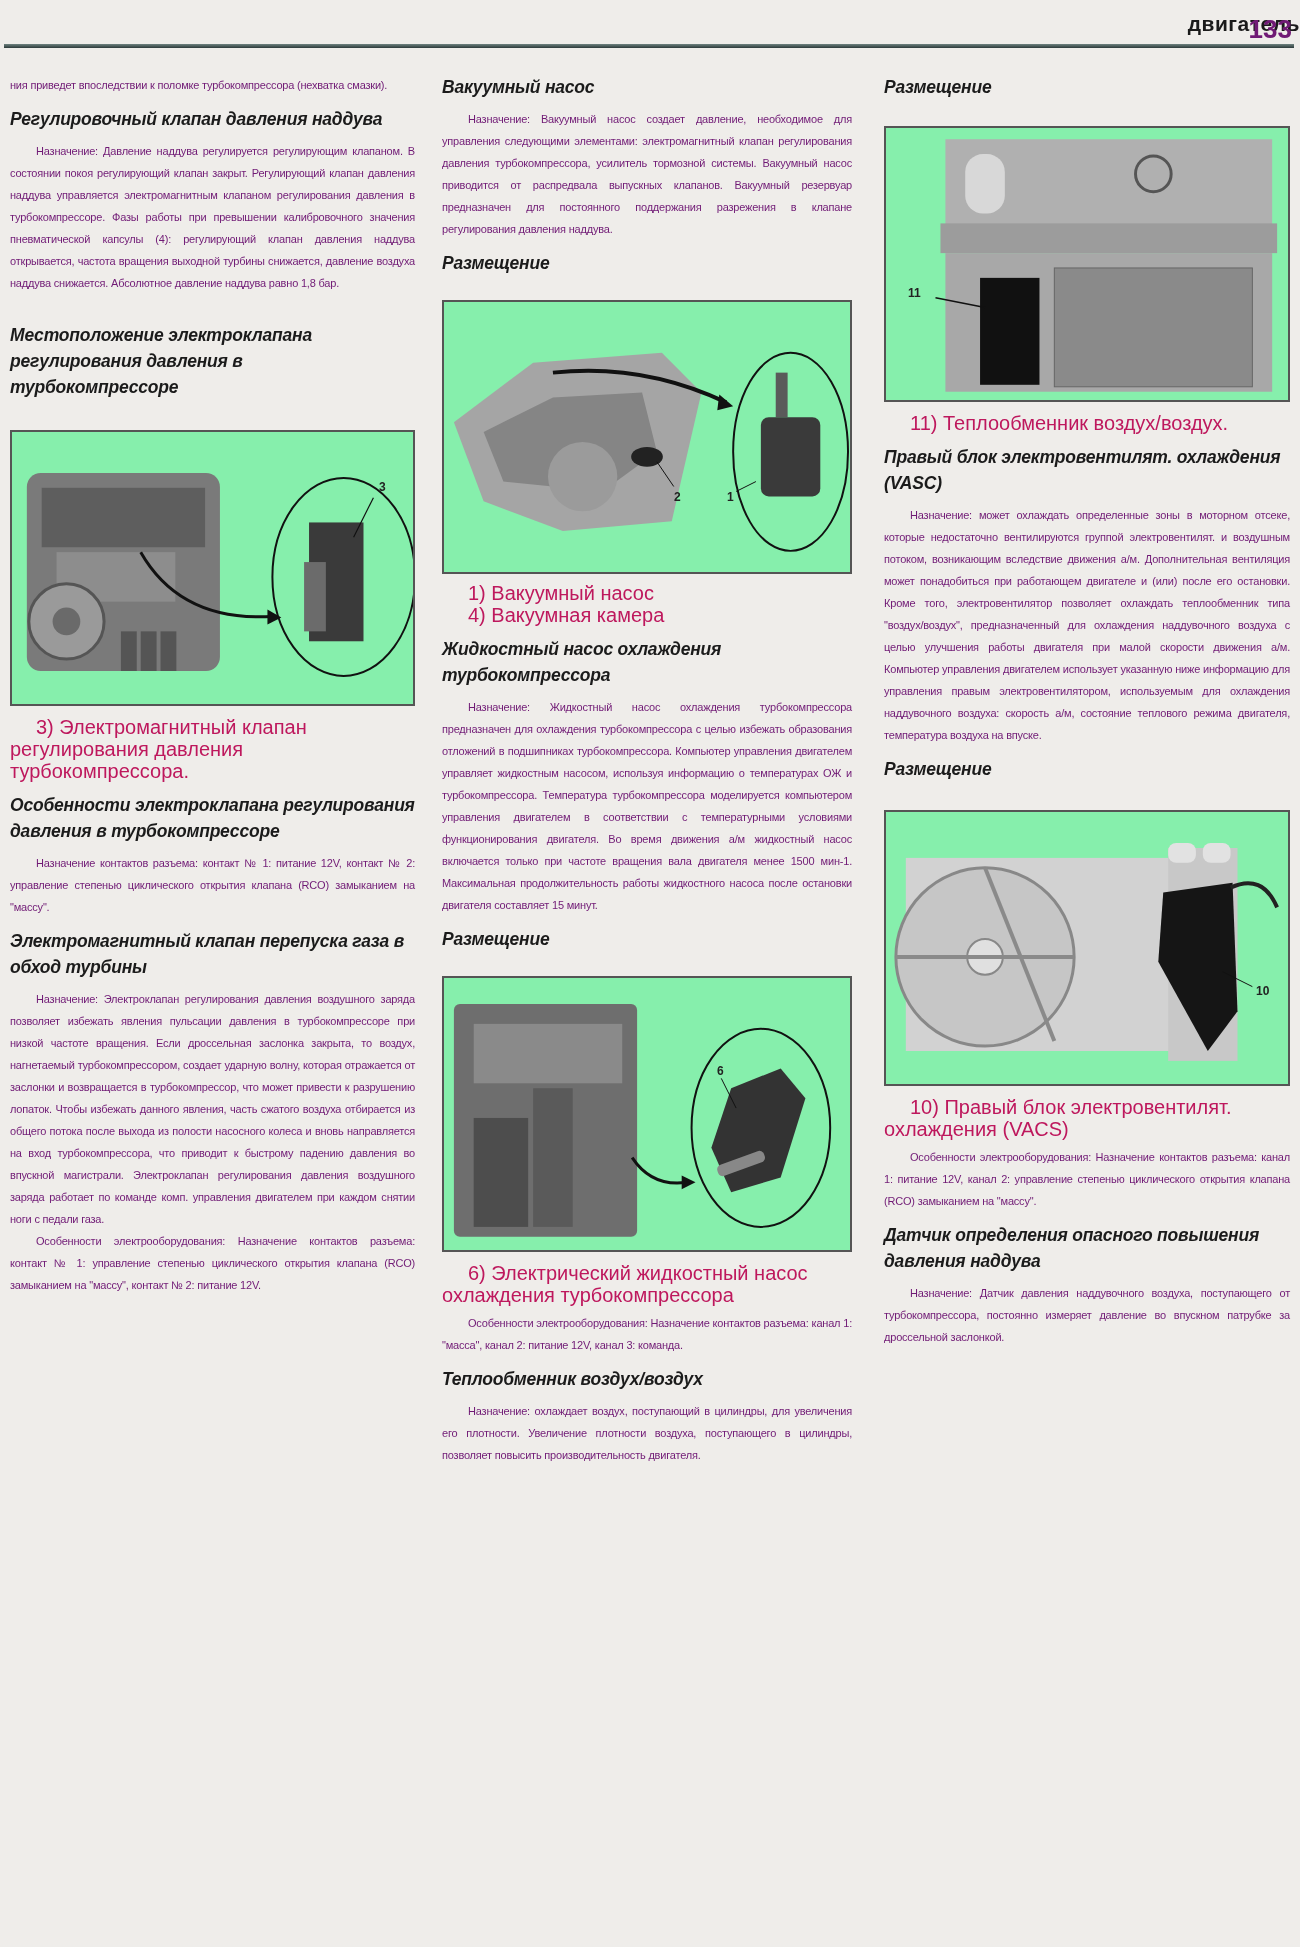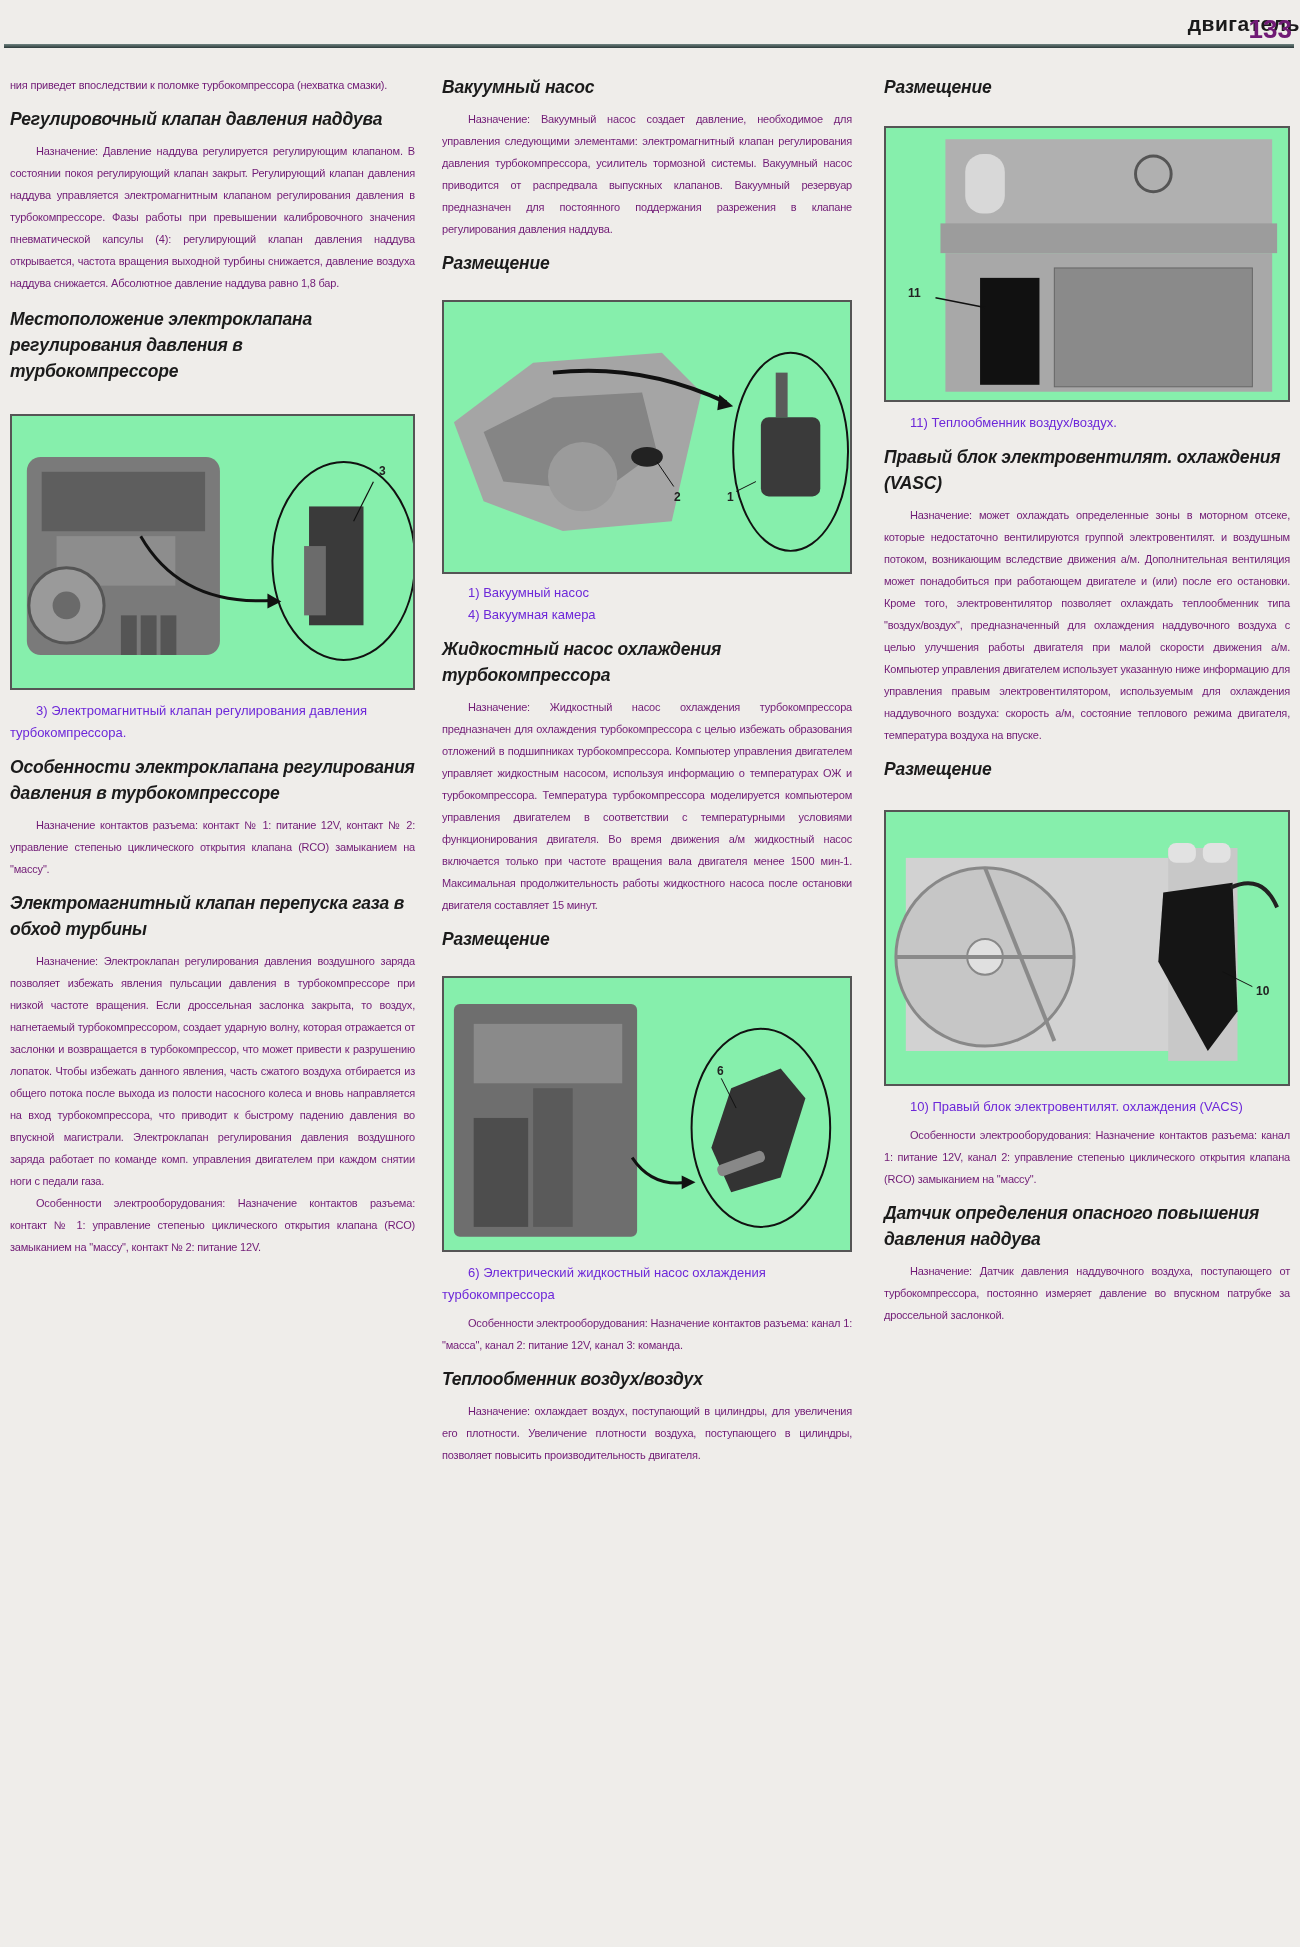--- a/index.html
+++ b/index.html
@@ -28,21 +28,21 @@
   .c3 { left: 884px; width: 406px; }
   h3 {
     font-style: italic; font-weight: bold; font-size: 17.5px; line-height: 26px;
     margin: 10px 0 8px 0; color: #1b1b1b; letter-spacing: -0.2px;
   }
   p {
     font-size: 11px; line-height: 22px; margin: 0; text-align: justify;
     color: #701a75; letter-spacing: -0.2px;
   }
   p.ind { text-indent: 26px; }
-  .caption { font-size: 13px; line-height: 22px; margin: 10px 0 6px 0; color: #6d28d9; }
+  .caption { font-size: 20px; line-height: 22px; margin: 10px 0 6px 0; color: #be185d; }
   .caption.ind { text-indent: 26px; }
   .figure {
     border: 2px solid #555; background: #86efac; position: relative; margin: 24px 0 8px 0;
     overflow: hidden;
   }
   .figure svg { display: block; width: 100%; height: 100%; }
   .fig-label {
     position: absolute; font-size: 12px; font-weight: bold; color: #222;
   }
 </style>
@@ -54,21 +54,21 @@
   <div class="pagenum">133</div>
   <div class="rule"></div>
 </div>
 
 <div class="col c1">
   <p style="text-align:justify">ния приведет впоследствии к поломке турбокомпрессора (нехватка смазки).</p>
 
   <h3>Регулировочный клапан давления наддува</h3>
   <p class="ind">Назначение: Давление наддува регулируется регулирующим клапаном. В состоянии покоя регулирующий клапан закрыт. Регулирующий клапан давления наддува управляется электромагнитным клапаном регулирования давления в турбокомпрессоре. Фазы работы при превышении калибровочного значения пневматической капсулы (4): регулирующий клапан давления наддува открывается, частота вращения выходной турбины снижается, давление воздуха наддува снижается. Абсолютное давление наддува равно 1,8 бар.</p>
 
-  <h3 style="margin-top:12px">Местоположение электроклапана регулирования давления в турбокомпрессоре</h3>
+  <h3 style="margin-top:28px">Местоположение электроклапана регулирования давления в турбокомпрессоре</h3>
   <div class="figure" style="height:272px; margin-top:30px;">
     <svg viewBox="0 0 405 272">
       <rect x="15" y="40" width="195" height="200" rx="14" fill="#7a7a7a"></rect>
       <rect x="30" y="55" width="165" height="60" fill="#5e5e5e"></rect>
       <rect x="45" y="120" width="120" height="50" fill="#8d8d8d"></rect>
       <circle cx="55" cy="190" r="38" fill="#9a9a9a" stroke="#555" stroke-width="3"></circle>
       <circle cx="55" cy="190" r="14" fill="#6a6a6a"></circle>
       <rect x="110" y="200" width="16" height="40" fill="#555"></rect>
       <rect x="130" y="200" width="16" height="40" fill="#555"></rect>
       <rect x="150" y="200" width="16" height="40" fill="#555"></rect>

